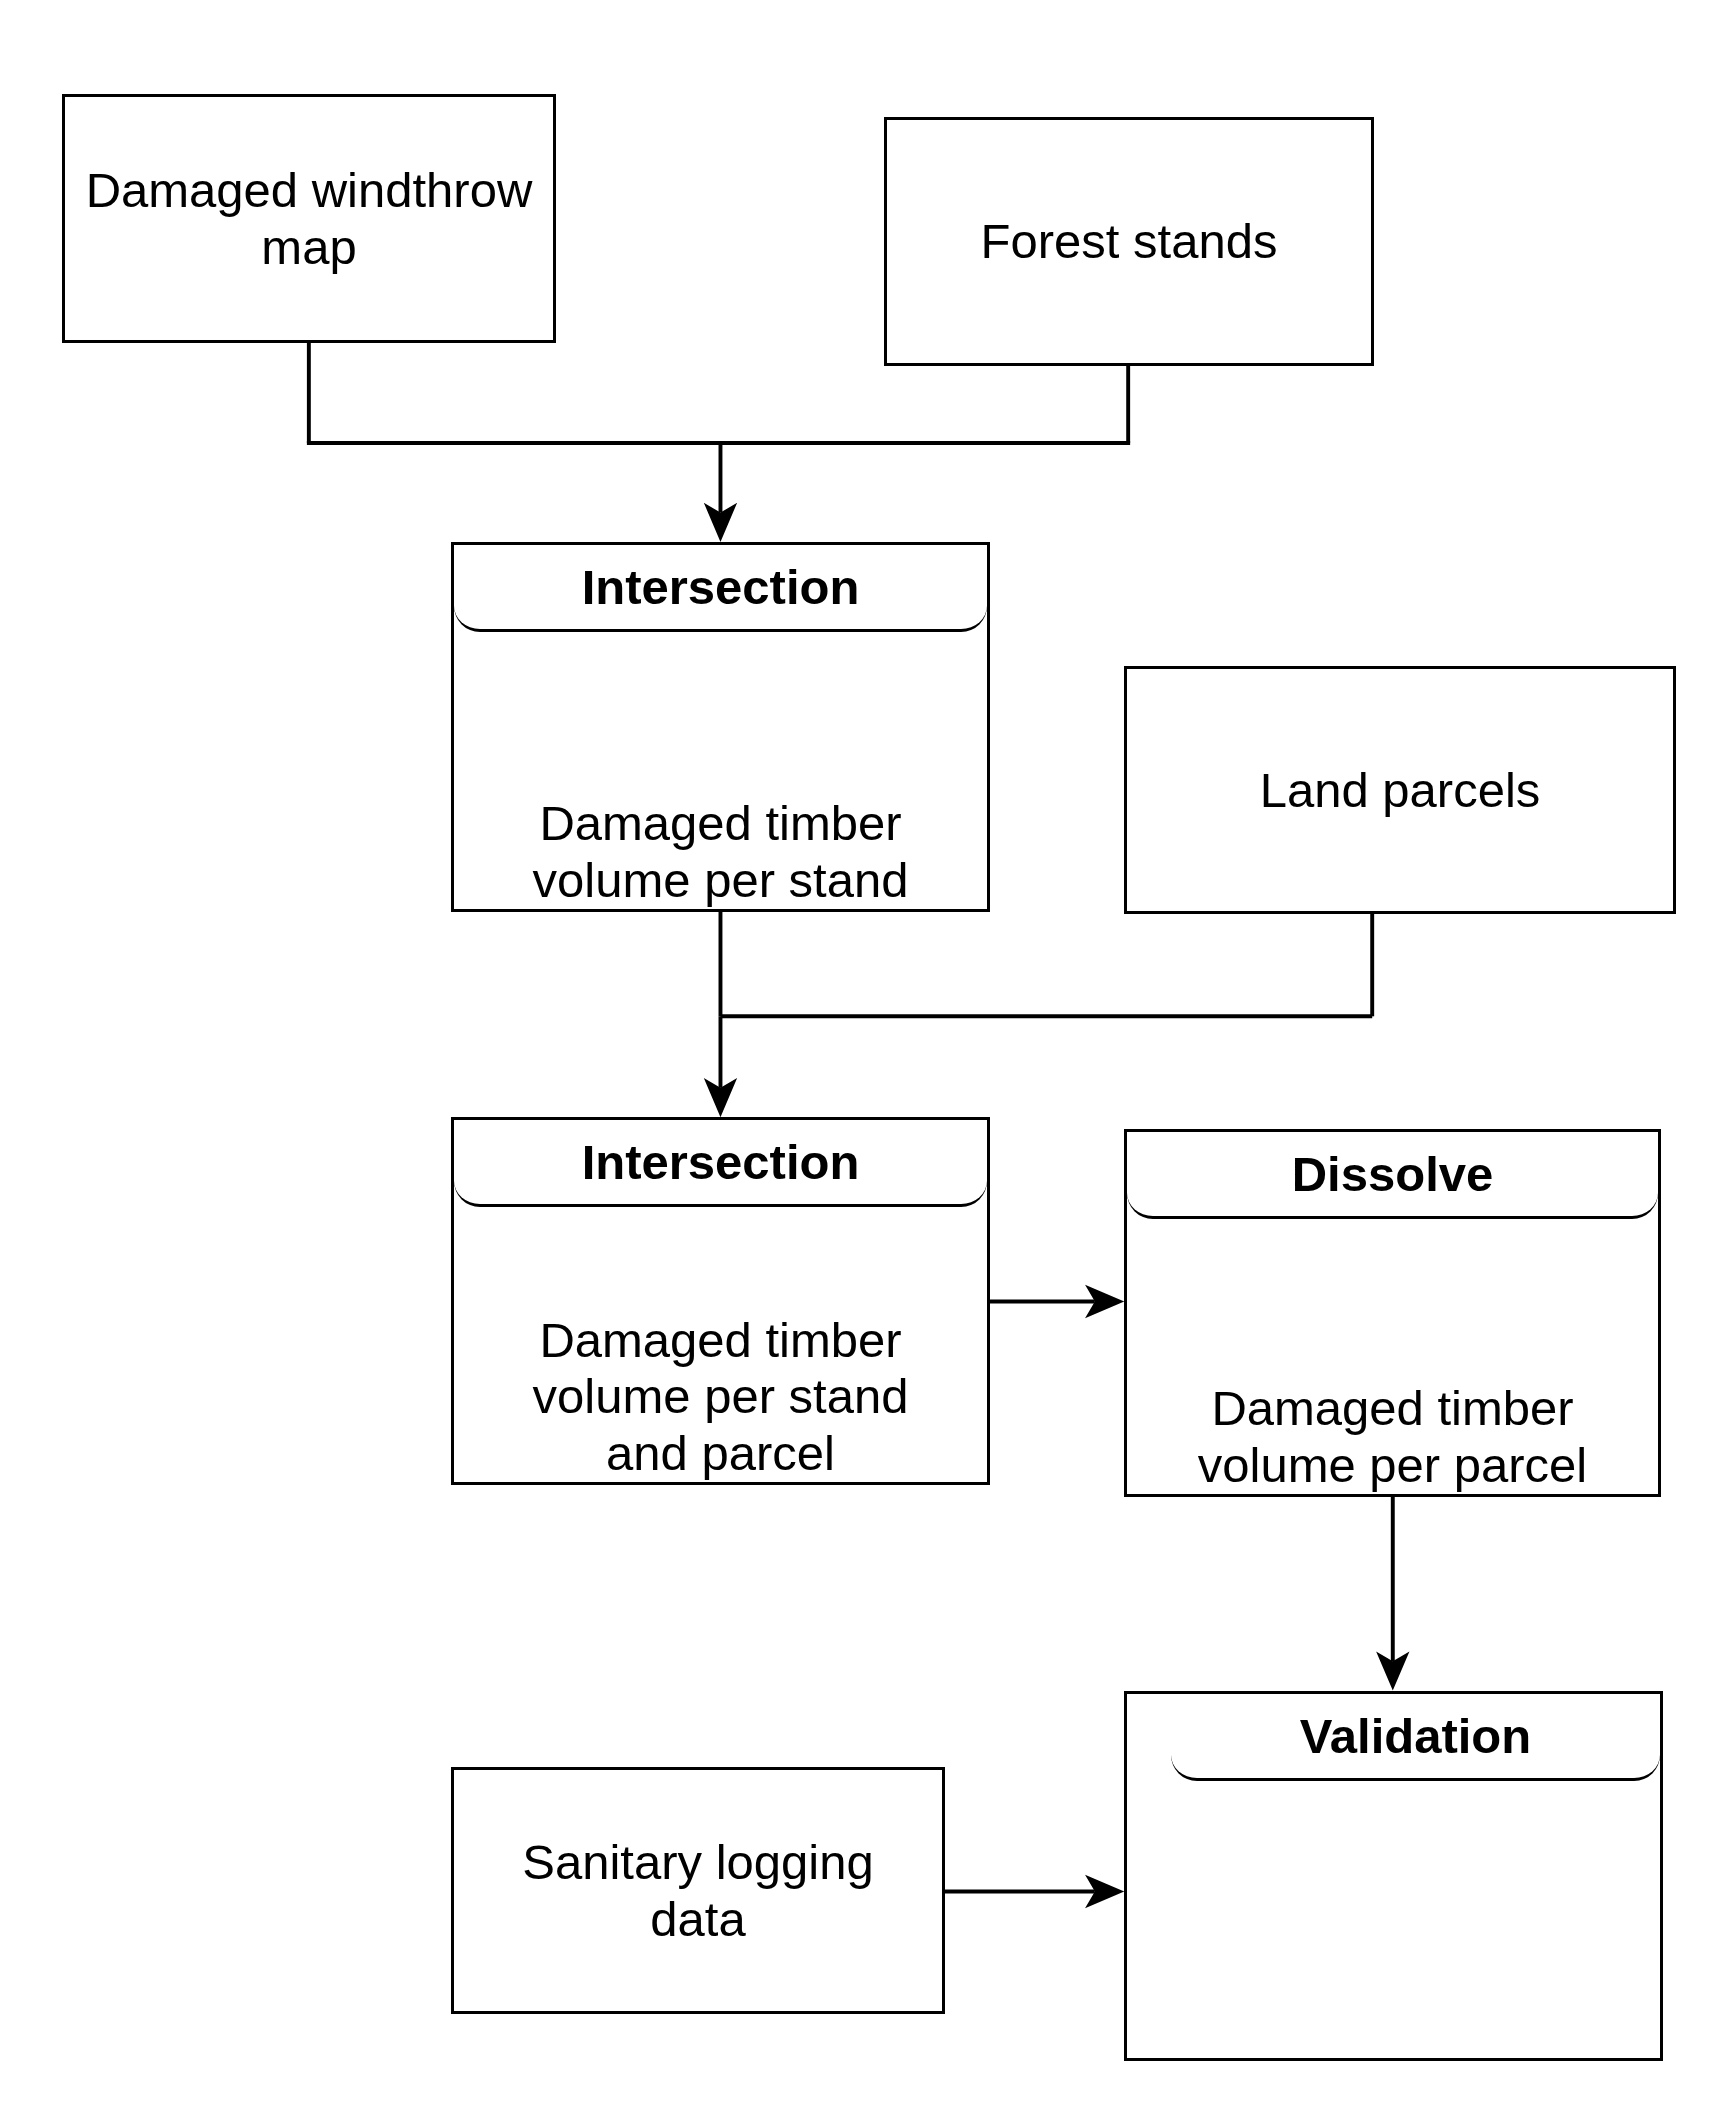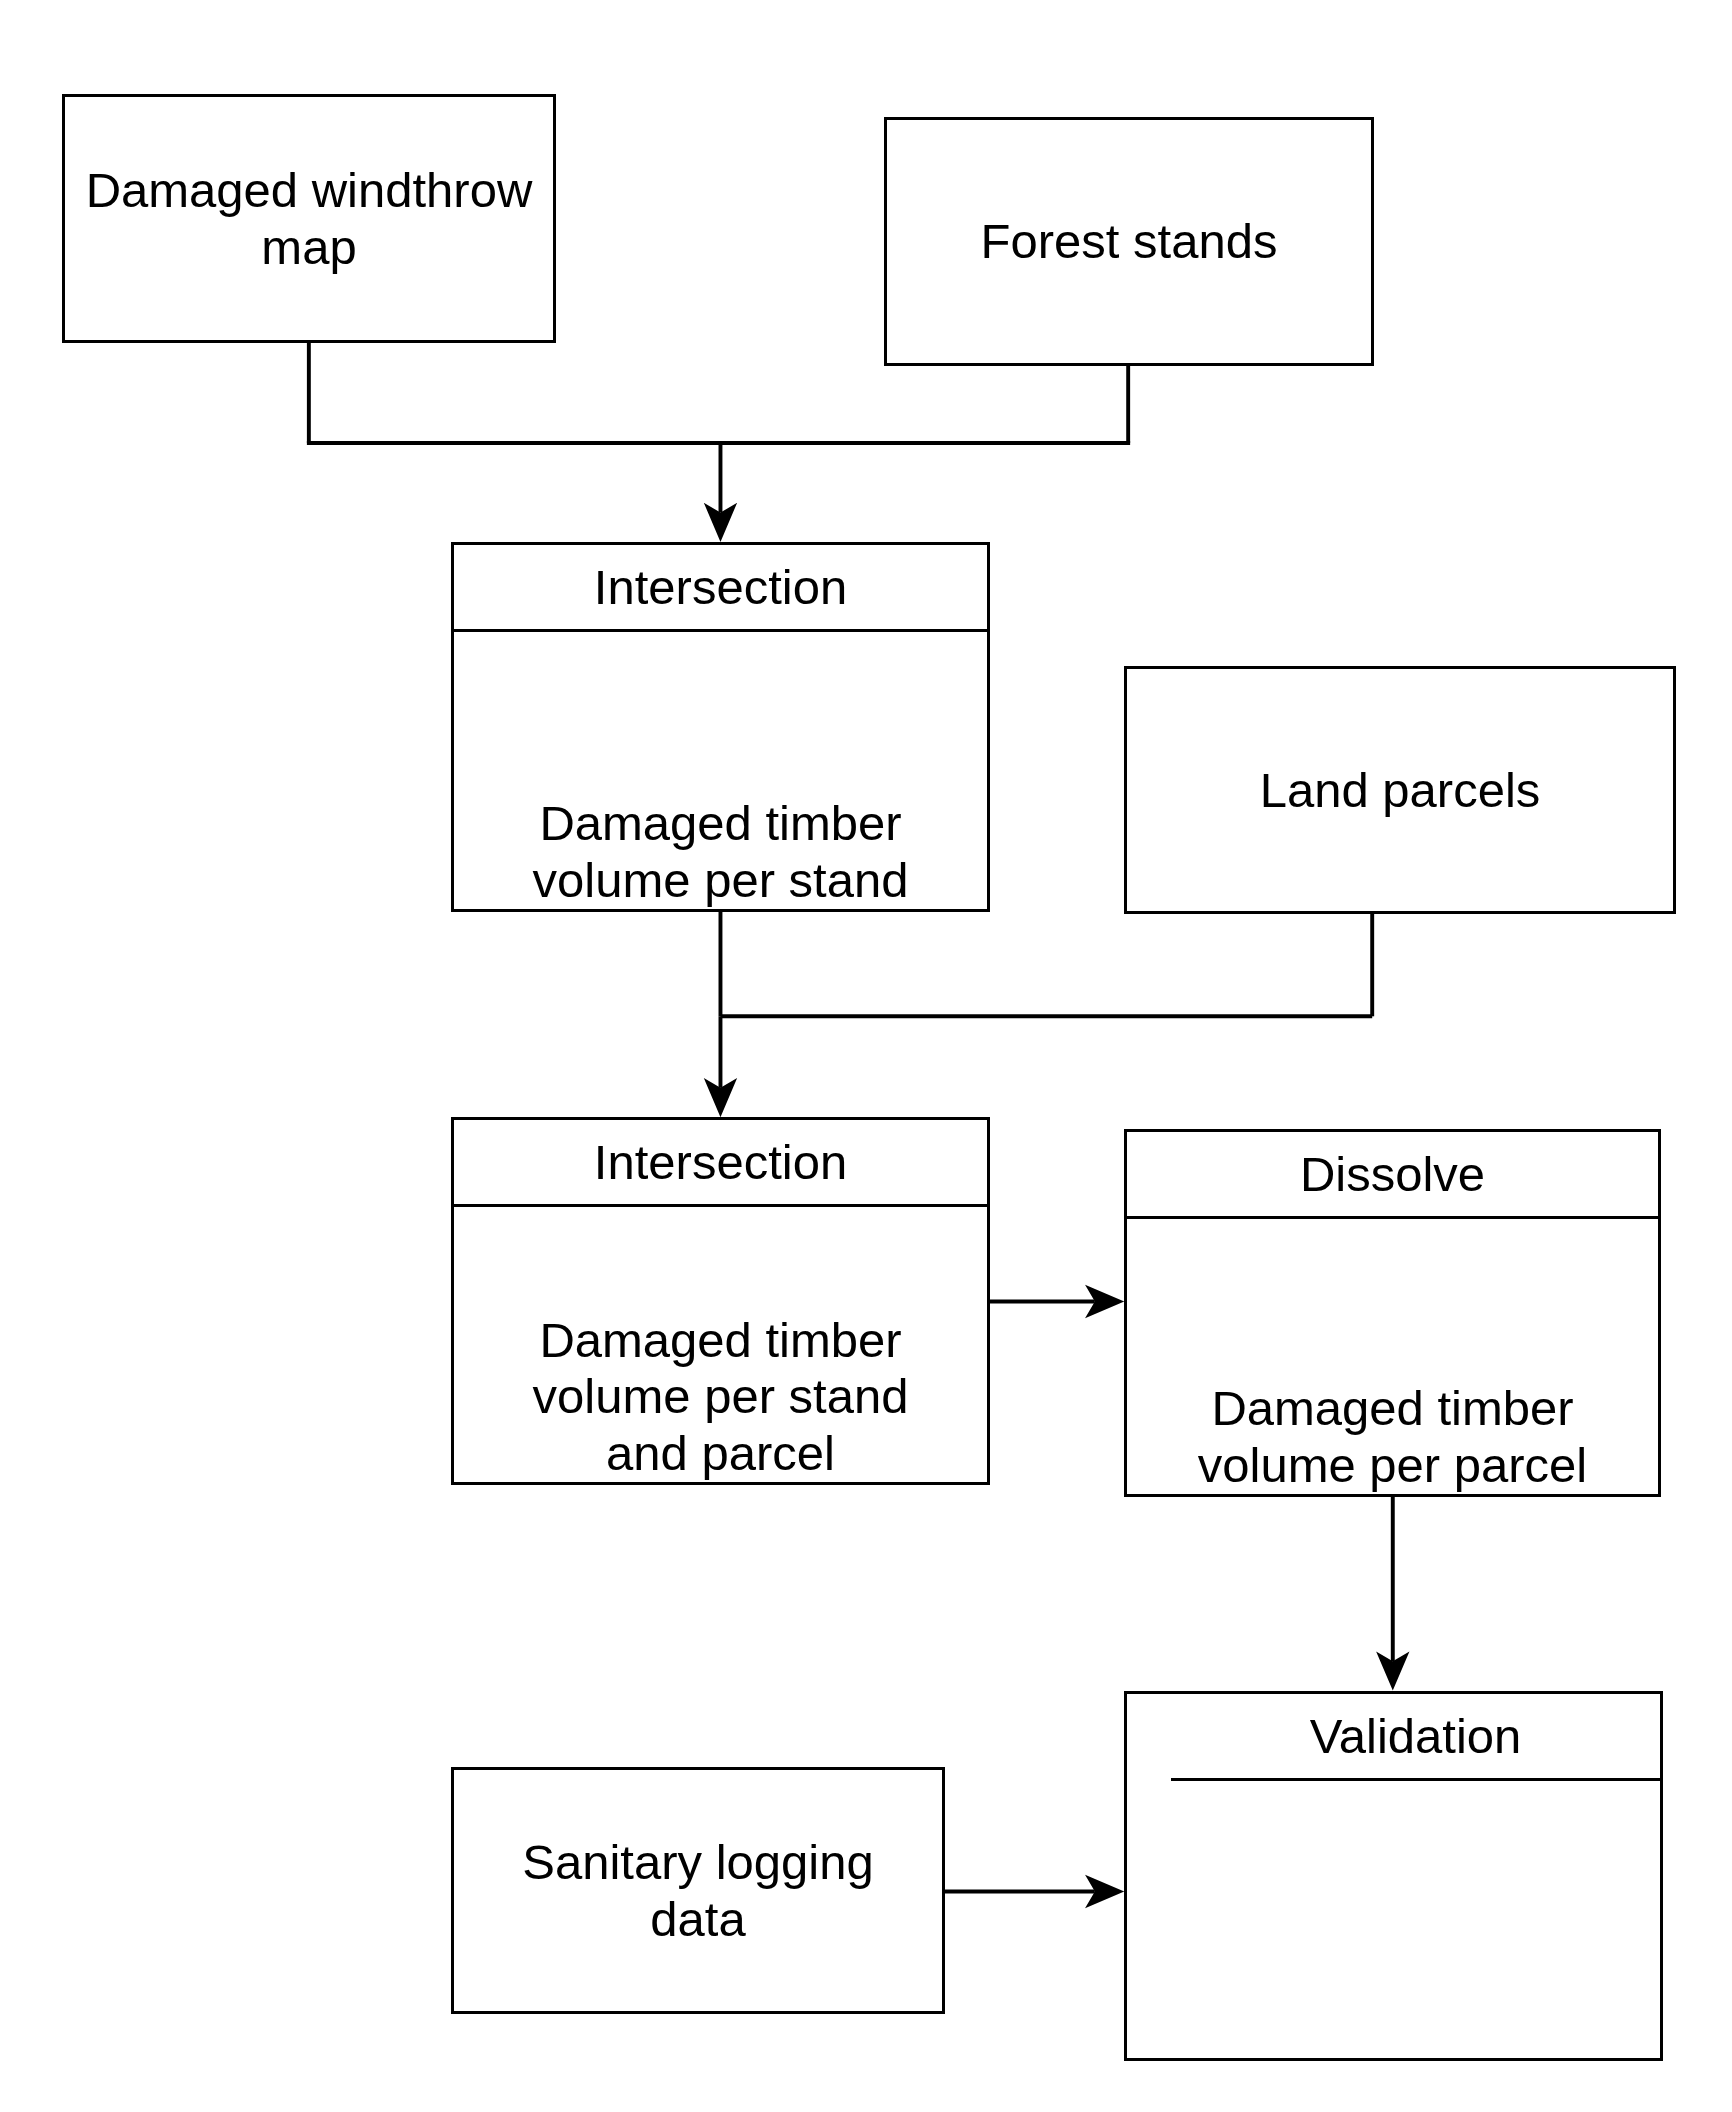--- a/index.html
+++ b/index.html
@@ -55,21 +55,22 @@
   .node .label {
     white-space: pre-line;
   }
   .titled .title {
     flex: 0 0 84px;
     height: 84px;
     border-bottom: 3.9px solid var(--stroke, #000000);
     display: flex;
     align-items: center;
     justify-content: center;
-    font-weight: normal;
+    font-weight: bold;
+    border-radius: 26px;
   }
   .titled .body {
     flex: 1 1 auto;
     display: flex;
     align-items: flex-end;
     justify-content: center;
   }
 </style>
 </head>
 <body>

